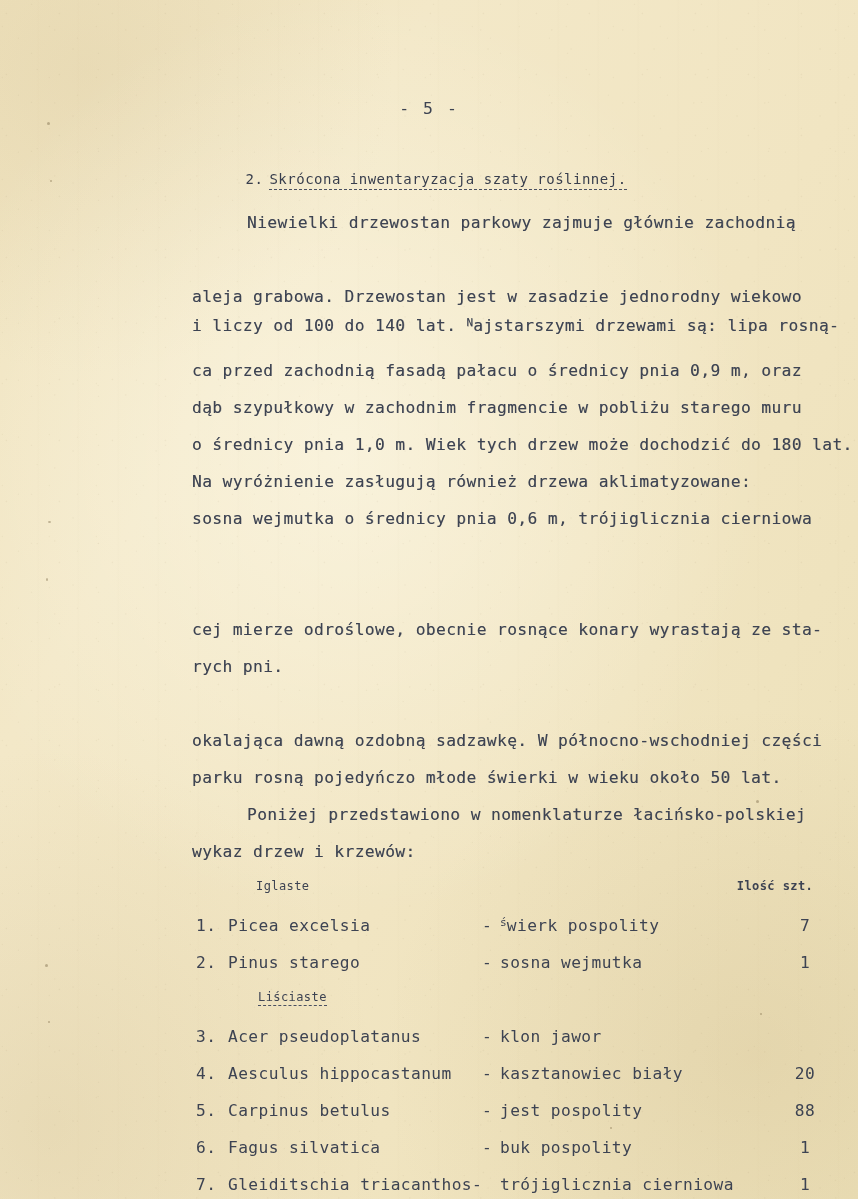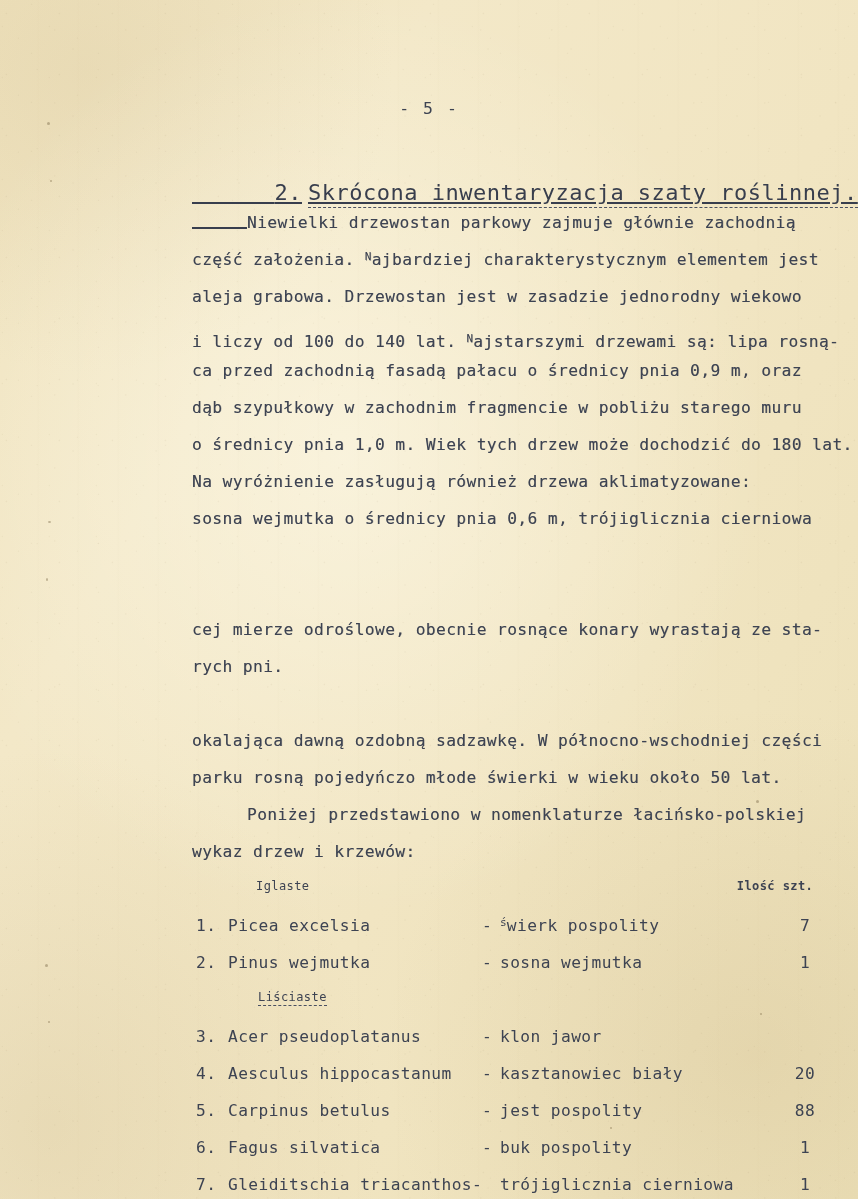--- a/index.html
+++ b/index.html
@@ -90,24 +90,23 @@
     letter-spacing: 2px;
     color: #3d4352;
   }
 
   
   #heading {
     position: absolute;
     top: 155px;
     left: 192px;
     white-space: pre;
-    font-size: 22px;
+    font-size: 14px;
     letter-spacing: 0.5px;
     color: #383e4d;
-    text-decoration: underline;
   }
   #heading .num { margin-right: 6px; }
   #heading .ttl {
     border-bottom: 1.6px dashed #4a5062;
     padding-bottom: 2px;
   }
 
   
   .body-line { left: 192px; }
   .indent    { left: 247px; }
@@ -172,23 +171,22 @@
 
   <div id="ink">
 
     <div id="folio">- 5 -</div>
 
     <div id="heading">
       <span class="num">2.</span><span class="ttl">Skrócona inwentaryzacja szaty roślinnej.</span>
     </div>
 
     <div class="ln indent" style="top:213px"><span>Niewielki drzewostan parkowy zajmuje głównie zachodnią</span></div>
-    <div class="ln body-line" style="top:250px"><span>część założenia. <span class="sup">N</span>ajbardziej charakterystycznym elementem jest</span></div>
     <div class="ln body-line" style="top:287px"><span>aleja grabowa. Drzewostan jest w zasadzie jednorodny wiekowo</span></div>
-    <div class="ln body-line" style="top:332px"><span>i liczy od 100 do 140 lat. <span class="sup">N</span>ajstarszymi drzewami są: lipa rosną-</span></div>
+    <div class="ln body-line" style="top:316px"><span>i liczy od 100 do 140 lat. <span class="sup">N</span>ajstarszymi drzewami są: lipa rosną-</span></div>
     <div class="ln body-line" style="top:361px"><span>ca przed zachodnią fasadą pałacu o średnicy pnia 0,9 m, oraz</span></div>
     <div class="ln body-line" style="top:398px"><span>dąb szypułkowy w zachodnim fragmencie w pobliżu starego muru</span></div>
     <div class="ln body-line" style="top:435px"><span>o średnicy pnia 1,0 m. Wiek tych drzew może dochodzić do 180 lat.</span></div>
     <div class="ln body-line" style="top:472px"><span>Na wyróżnienie zasługują również drzewa aklimatyzowane:</span></div>
     <div class="ln body-line" style="top:509px"><span>sosna wejmutka o średnicy pnia 0,6 m, trójiglicznia cierniowa</span></div>
     <div class="ln body-line" style="top:620px"><span>cej mierze odroślowe, obecnie rosnące konary wyrastają ze sta-</span></div>
     <div class="ln body-line" style="top:657px"><span>rych pni.</span></div>
 
     <div class="ln body-line" style="top:731px"><span>okalająca dawną ozdobną sadzawkę. W północno-wschodniej części</span></div>
     <div class="ln body-line" style="top:768px"><span>parku rosną pojedyńczo młode świerki w wieku około 50 lat.</span></div>
@@ -204,21 +202,21 @@
       <div class="lrow" style="top:916px">
         <span class="l-no">1.</span>
         <span class="l-lat">Picea excelsia</span>
         <span class="l-dash">-</span>
         <span class="l-pol"><span class="sup">ś</span>wierk pospolity</span>
         <span class="l-cnt">7</span>
       </div>
 
       <div class="lrow" style="top:953px">
         <span class="l-no">2.</span>
-        <span class="l-lat">Pinus wejmutka</span>
+        <span class="l-lat">Pinus starego</span>
         <span class="l-dash">-</span>
         <span class="l-pol">sosna wejmutka</span>
         <span class="l-cnt">1</span>
       </div>
 
       <div class="grp underlined" style="left:258px; top:990px">Liściaste</div>
 
       <div class="lrow" style="top:1027px">
         <span class="l-no">3.</span>
         <span class="l-lat">Acer pseudoplatanus</span>

